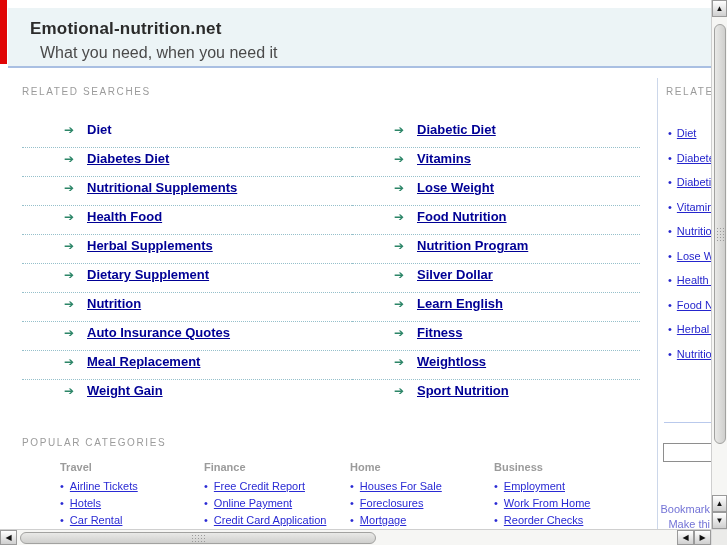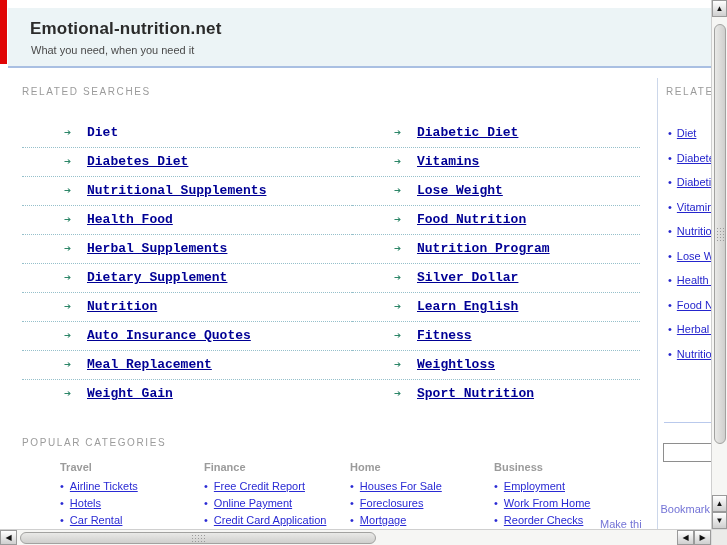--- a/index.html
+++ b/index.html
@@ -7,30 +7,30 @@
   body { font-family:"Liberation Sans", sans-serif; }
   .viewport { position:relative; width:727px; height:545px; background:#ffffff; overflow:hidden; }
 
   
   .content { position:absolute; left:0; top:0; width:711px; height:529px; background:#ffffff; overflow:hidden; }
 
   .red-strip { position:absolute; left:0; top:0; width:7px; height:64px; background:#e00505; }
 
   .header { position:absolute; left:8px; top:8px; width:703px; height:60px; background:#ecf4f6; border-bottom:2px solid #a9bfe2;text-align:center; }
   .domain-title { position:absolute; left:22px; top:11px; font-size:17px; font-weight:bold; color:#2b2b2b; letter-spacing:0.2px; }
-  .tagline { position:absolute; left:23px; top:36px; font-size:11px; color:#4a4a4a; }
+  .tagline { position:absolute; left:32px; top:36px; font-size:16px; color:#4a4a4a; }
 
   .section-heading { position:absolute; font-size:10px; color:#9b9b9b; letter-spacing:1.6px; }
   .heading-related { left:22px; top:86px; }
   .heading-popular { left:22px; top:437px; }
 
   .links-grid { position:absolute; left:22px; top:119px; width:618px;
     display:grid; grid-template-columns:330px 288px; grid-template-rows:repeat(10,29px);
     grid-auto-flow:column; }
-  .cell { height:29px; line-height:27px; padding-left:42px; border-bottom:1px dotted #96c0cb; white-space:nowrap; overflow:hidden;font-family:Liberation Mono, monospace; }
+  .cell { height:29px; line-height:19px; padding-left:42px; border-bottom:1px dotted #96c0cb; white-space:nowrap; overflow:hidden; }
   .cell:nth-child(10), .cell:nth-child(20) { border-bottom:none; }
   .arrow-bullet { color:#2d8668; font-size:12px; margin-right:10px; display:inline-block; width:13px; }
   .rlink { font-size:13px; font-weight:bold; color:#000095; text-decoration:underline; cursor:pointer; }
   .rlink.nounderline { text-decoration:none; }
 
   .cats { position:absolute; left:60px; top:461px; display:grid; grid-template-columns:144px 146px 144px 170px; }
   .cat-header { font-size:11px; font-weight:bold; color:#9b9b9b; margin-bottom:5px; }
   .cat-link-row { font-size:11px; line-height:17px; white-space:nowrap; }
   .cat-bullet { color:#2a2ad4; margin-right:6px; font-size:11px; }
   .cat-link { color:#2a2ad4; text-decoration:underline; cursor:pointer; }
@@ -38,21 +38,21 @@
   
   .sb-border { position:absolute; left:657px; top:78px; width:1px; height:451px; background:#ccd7ea; }
   .sb-heading { position:absolute; left:666px; top:86px; font-size:10px; color:#9b9b9b; letter-spacing:1.6px; white-space:nowrap; }
   .sb-list { position:absolute; left:668px; top:121px; width:300px; }
   .sb-item { height:24.5px; display:flex; align-items:center; white-space:nowrap; }
   .sb-bullet { color:#2525cd; font-size:11px; margin-right:5px; }
   .sb-link { font-size:11px; color:#2525cd; text-decoration:underline; cursor:pointer; }
   .sb-sep { position:absolute; left:664px; top:422px; width:47px; height:1px; background:#b9c9ec; }
   .sb-input { position:absolute; left:663px; top:443px; width:90px; height:19px; border:1px solid #8e8e8e; background:#ffffff; font-size:11px; padding:0 3px; font-family:"Liberation Sans", sans-serif; }
   .sb-bookmark1 { position:absolute; left:600px; top:503px; width:110px; text-align:right; font-size:11px; color:#7373d6; white-space:nowrap; cursor:pointer; }
-  .sb-bookmark2 { position:absolute; left:600px; top:518px; width:110px; text-align:left; font-size:11px; color:#7373d6; white-space:nowrap; cursor:pointer; }
+  .sb-bookmark2 { position:absolute; left:600px; top:518px; width:110px; text-align:right; font-size:11px; color:#7373d6; white-space:nowrap; cursor:pointer; }
 
   
   .vscroll { position:absolute; left:711px; top:0; width:16px; height:529px; background:#f6f6f4; border-left:1px solid #cfcfcf; }
   .hscroll { position:absolute; left:0; top:529px; width:711px; height:16px; background:#f6f6f4; border-top:1px solid #cfcfcf; }
   .corner { position:absolute; left:711px; top:529px; width:16px; height:16px; background:#ebebe9; border-left:1px solid #dcdcdc; border-top:1px solid #dcdcdc; }
   .sb-btn { position:absolute; background:linear-gradient(#ffffff,#cfcfcf); border:1px solid #9a9a9a; display:flex; align-items:center; justify-content:center; font-size:8px; color:#111; cursor:pointer; }
   .vs-btn-top { left:0; top:0; width:15px; height:17px; }
   .vs-btn-up2 { left:0; top:495px; width:15px; height:17px; }
   .vs-btn-down { left:0; top:512px; width:15px; height:17px; }
   .hs-btn-left { left:0; top:0; width:17px; height:15px; }

